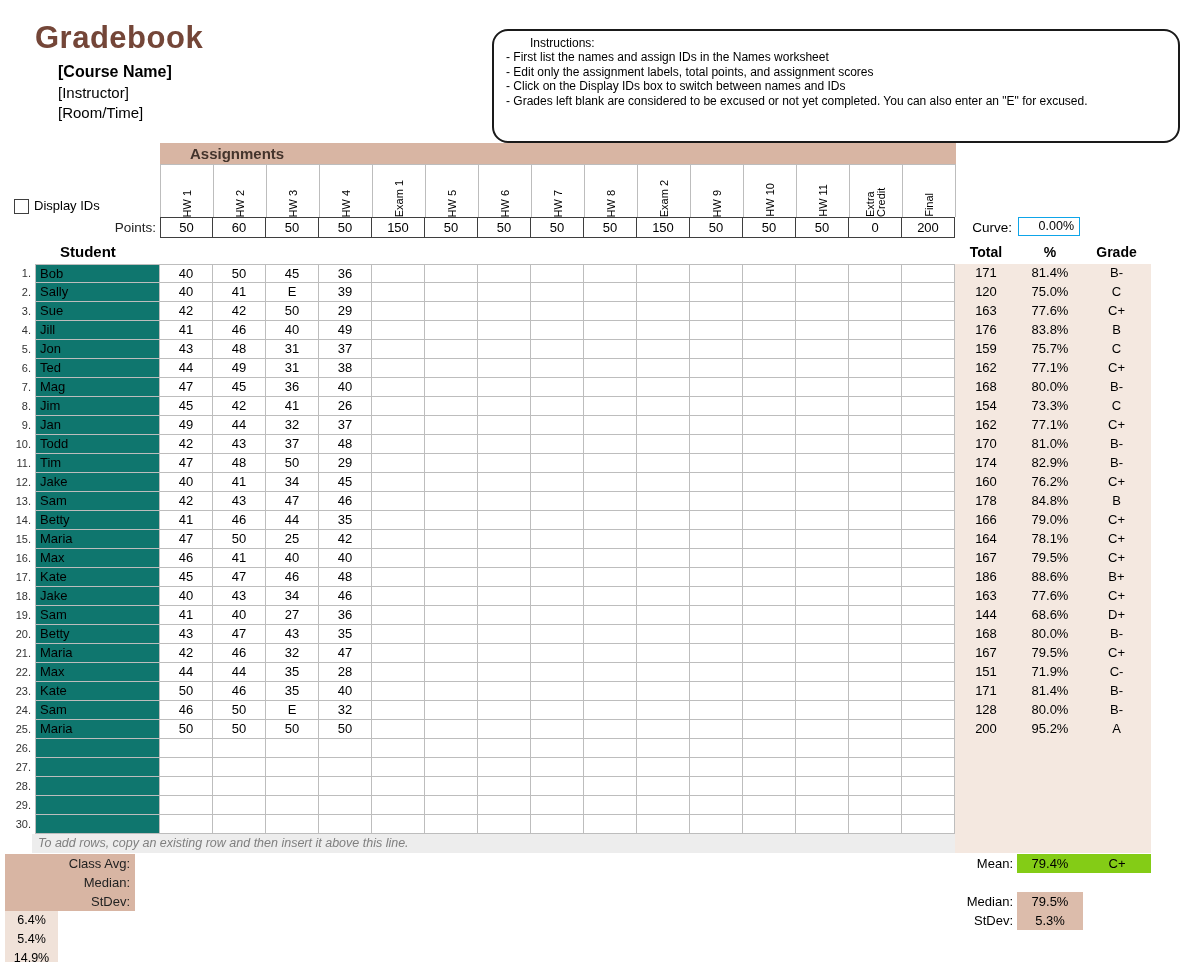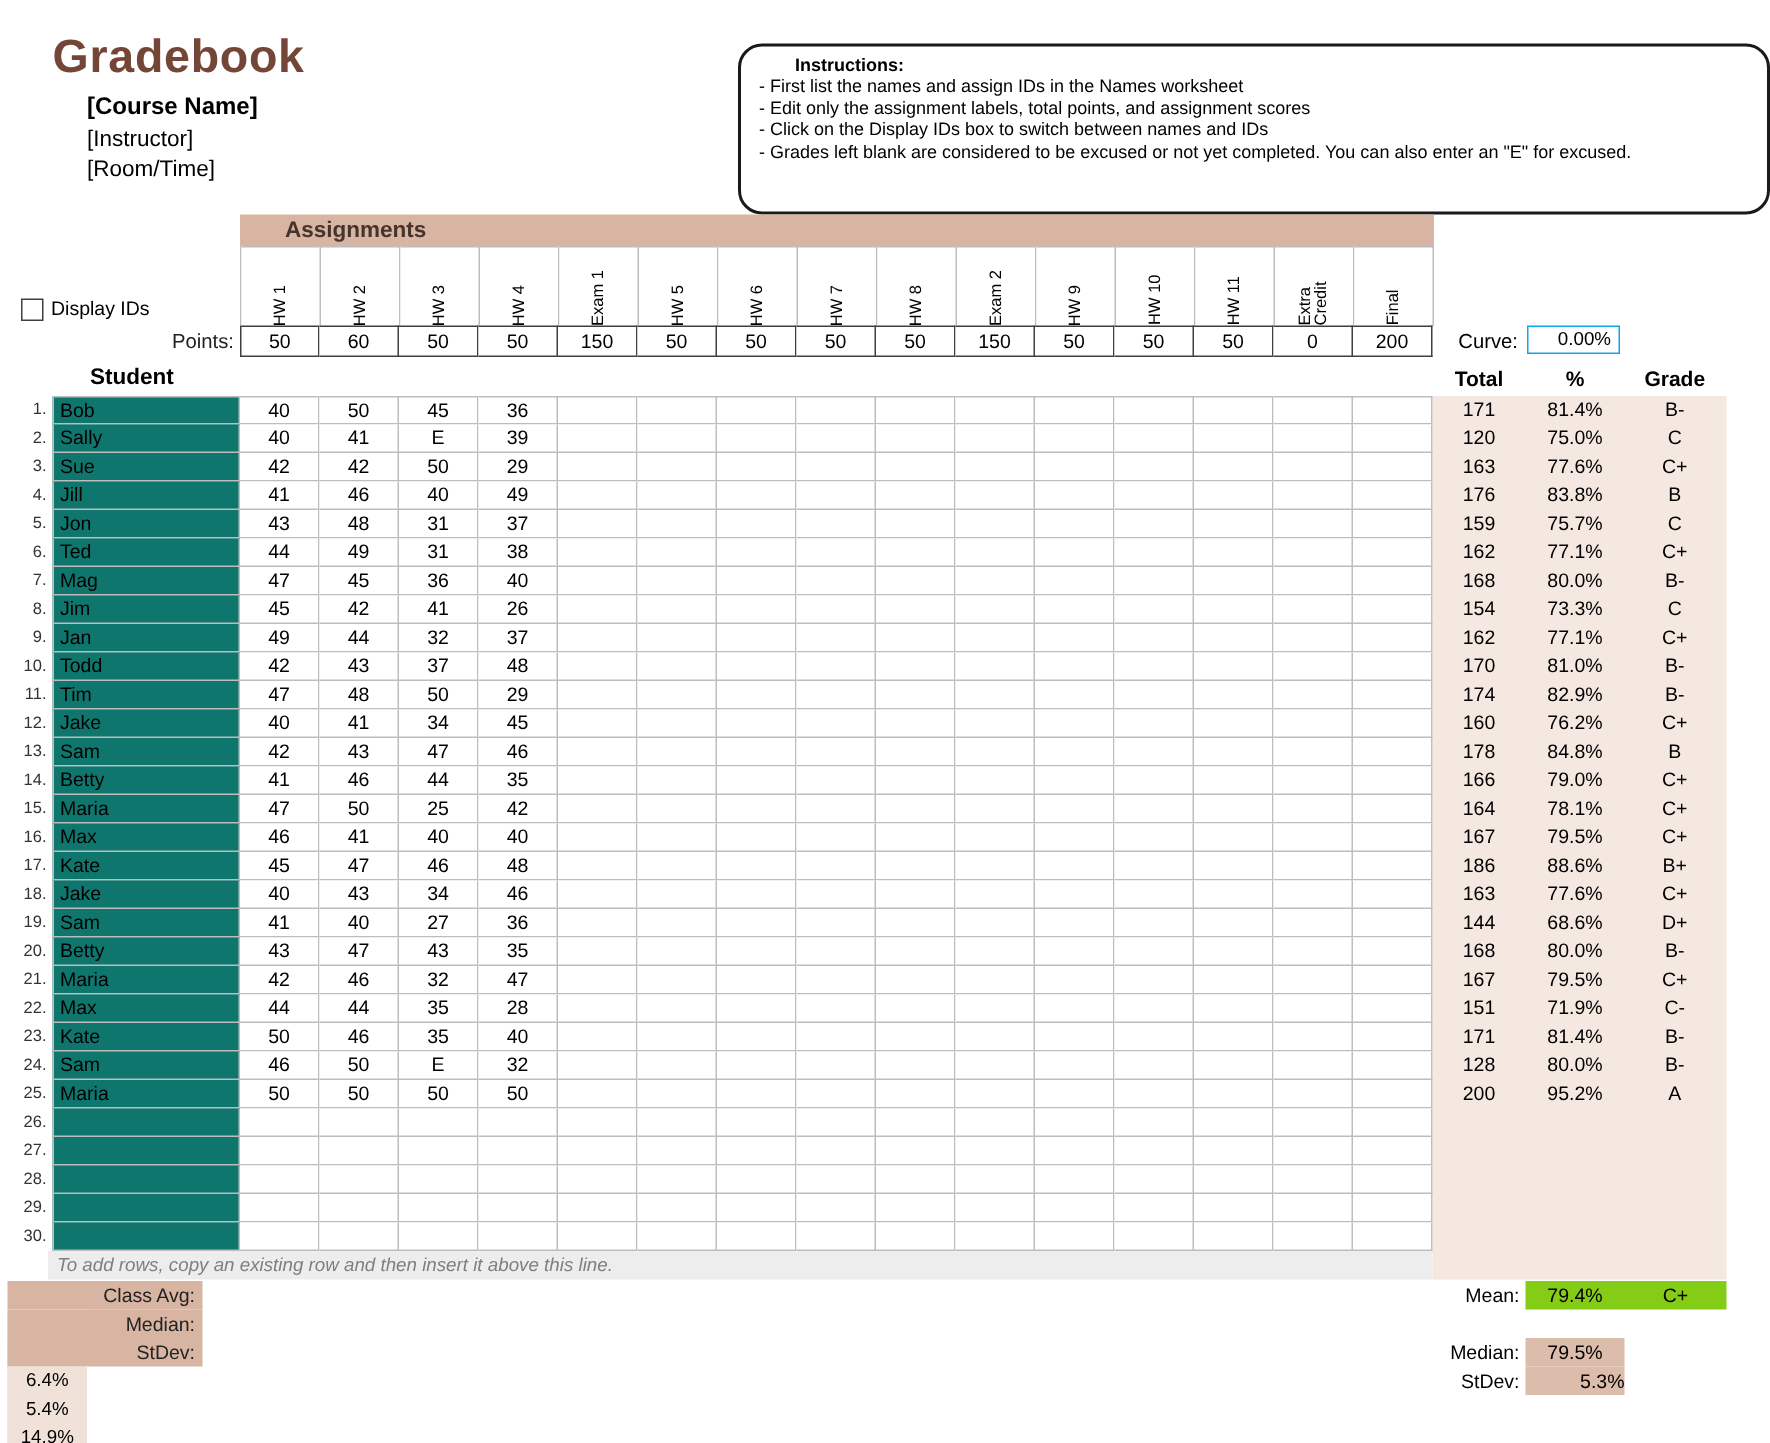--- a/index.html
+++ b/index.html
@@ -4,21 +4,21 @@
 <style>
   html,body{margin:0;padding:0;background:#fff;}
   body{width:1180px;height:962px;position:relative;font-family:"Liberation Sans",sans-serif;color:#000;overflow:hidden;}
   .abs{position:absolute;}
 
   
   .title{left:35px;top:20px;font-size:31px;font-weight:bold;color:#744638;letter-spacing:0.5px;}
   .course{left:58px;top:63px;font-size:16px;font-weight:bold;}
   .subhead{left:58px;font-size:15px;}
   .instr-box{left:492px;top:29px;width:660px;height:100px;border:2px solid #1a1a1a;border-radius:16px;padding:5px 12px;box-sizing:content-box;}
-  .instr-title{font-size:12px;font-weight:bold;padding-left:24px;}
+  .instr-title{font-size:12px;font-weight:normal;padding-left:24px;}
   .instr-line{font-size:12px;line-height:14.6px;}
 
   
   .band{left:160px;top:143px;width:796px;height:21px;background:#d8b5a3;}
   .band-label{margin-left:30px;font-size:15px;font-weight:bold;color:#44342c;line-height:21px;}
   .hrow{left:160px;top:164px;width:796px;height:53px;display:flex;border-left:1px solid #bdbdbd;}
   .hcell{width:53px;box-sizing:border-box;border-right:1px solid #bdbdbd;border-top:1px solid #bdbdbd;display:flex;justify-content:center;align-items:flex-end;background:#fff;}
   .vlabel{writing-mode:vertical-rl;transform:rotate(180deg);font-size:11px;line-height:11px;max-height:48px;padding-bottom:3px;}
 
   
@@ -900,13 +900,13 @@
   </div>
 
 <div class="abs sum-label" style="left:929px;top:854px;">Mean:</div>
 <div class="abs mean-box">
   <div class="mean-val">79.4%</div>
   <div class="mean-grade">C+</div>
 </div>
 <div class="abs sum-label" style="left:929px;top:892px;">Median:</div>
 <div class="abs small-box" style="left:1017px;top:892px;">79.5%</div>
 <div class="abs sum-label" style="left:929px;top:911px;">StDev:</div>
-<div class="abs small-box" style="left:1017px;top:911px;text-align:right;">5.3%</div>
+<div class="abs small-box" style="left:1017px;top:911px;">5.3%</div>
 
 </body></html>

